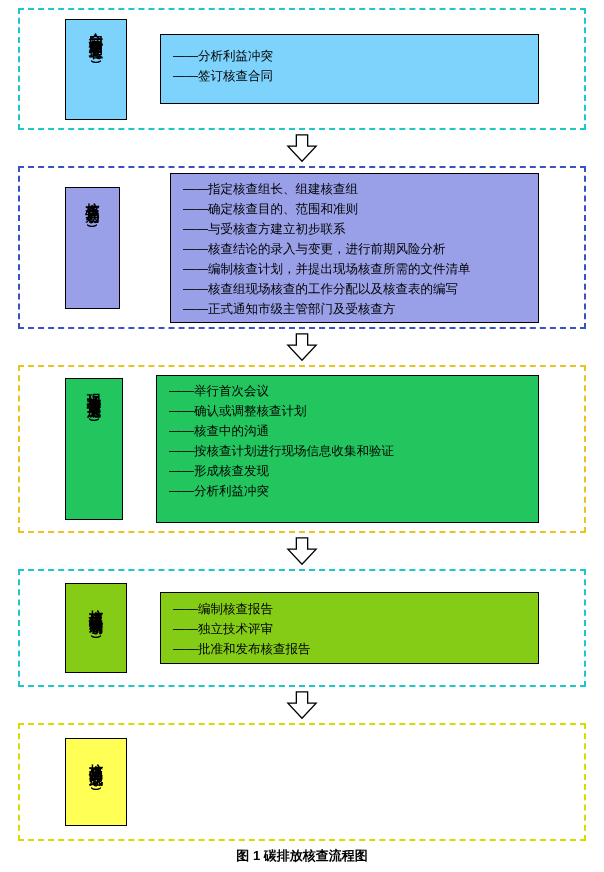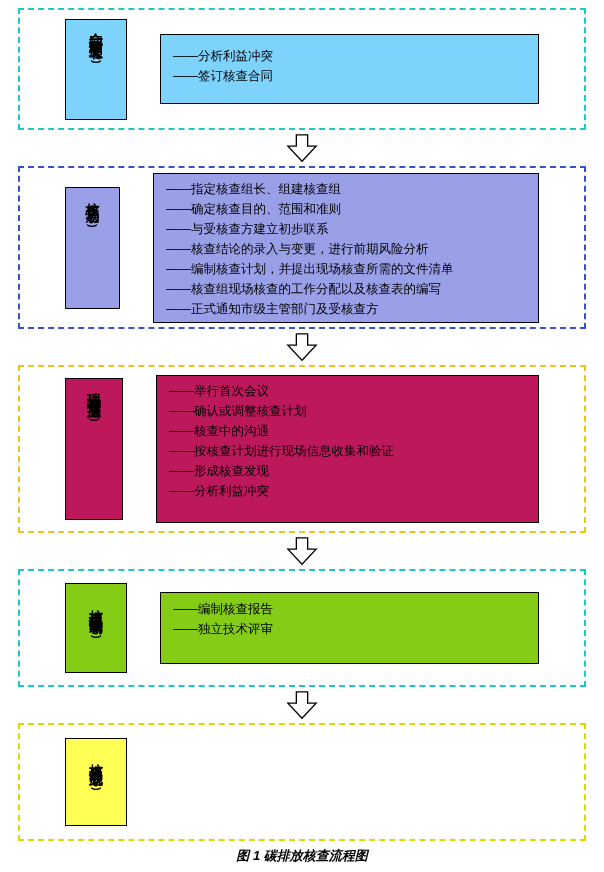--- a/index.html
+++ b/index.html
@@ -47,29 +47,29 @@
   .item { line-height: 20px; white-space: nowrap; }
 
   
   .s1 { height: 122px; border-color: #1fc8c8; }
   .s1 .label-box, .s1 .content-box { background: #7dd3fc; }
   .s1 .label-box { width: 62px; height: 101px; }
   .s1 .label-text { height: 94px; }
   .s1 .content-box { height: 70px; padding: 11px 12px; }
 
   
-  .s2 { height: 163px; border-color: #3850c8; }
+  .s2 { height: 163px; border-color: #3850c8; gap: 17px; }
   .s2 .label-box, .s2 .content-box { background: #99a0e8; }
   .s2 .label-box { width: 55px; height: 122px; }
   .s2 .label-text { height: 112px; }
   .s2 .content-box { height: 150px; padding: 5px 12px; }
 
   
   .s3 { height: 168px; border-color: #e8c41e; }
-  .s3 .label-box, .s3 .content-box { background: #be185d; }
+  .s3 .label-box, .s3 .content-box { background: #22c55e; }
   .s3 .label-box { width: 58px; height: 142px; }
   .s3 .label-text { height: 134px; }
   .s3 .content-box { height: 148px; padding: 5px 12px; }
 
   
   .s4 { height: 118px; border-color: #1fc8c8; }
   .s4 .label-box, .s4 .content-box { background: #84cc16; }
   .s4 .label-box { width: 62px; height: 90px; }
   .s4 .label-text { height: 58px; }
   .s4 .content-box { height: 72px; padding: 6px 12px; }
@@ -87,21 +87,20 @@
     align-items: center;
     justify-content: center;
   }
   .arrow-row svg polygon { fill: #ffffff; stroke: #000000; stroke-width: 1.4; }
 
   .caption {
     margin-top: 6px;
     text-align: center;
     font-weight: bold;
     font-size: 13px;
-    font-style: italic;
   }
 </style>
 </head>
 <body>
 
 <div class="page">
 
   <section class="stage s1">
     <div class="label-box">
       <div class="label-text">
@@ -167,20 +166,21 @@
 
   <section class="stage s4">
     <div class="label-box">
       <div class="label-text">
         <span>核查报告编制</span><span class="code">(5.5)</span>
       </div>
     </div>
     <div class="content-box">
       <div class="item">——编制核查报告</div>
       <div class="item">——独立技术评审</div>
+      <div class="item">——批准和发布核查报告</div>
     </div>
   </section>
 
   <div class="arrow-row">
     <svg width="32" height="30" viewBox="0 0 34 30" aria-hidden="true">
         <polygon points="11,1 23,1 23,13 32,13 17,29 2,13 11,13"></polygon>
       </svg>
   </div>
 
   <section class="stage s5">

